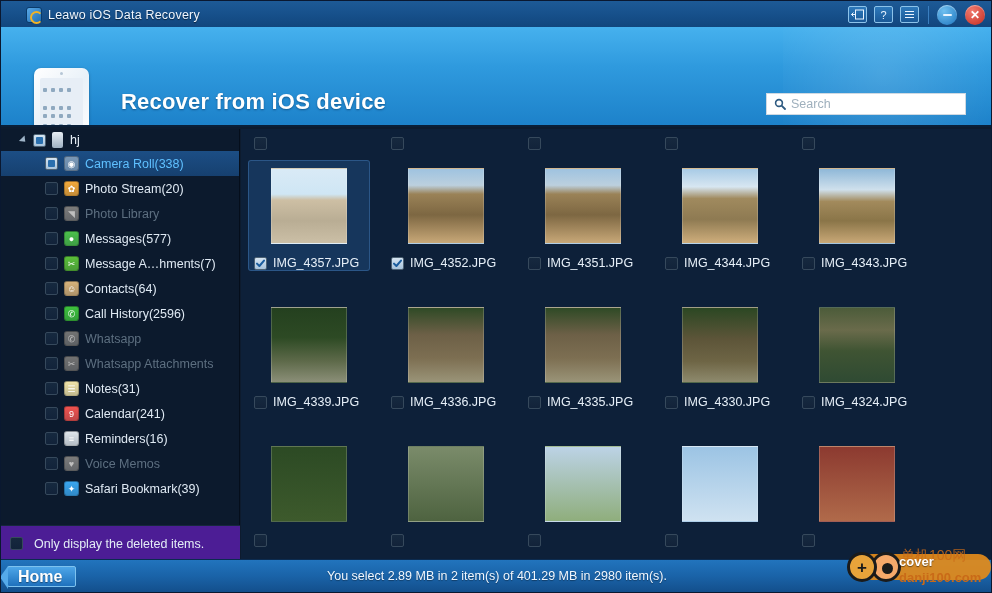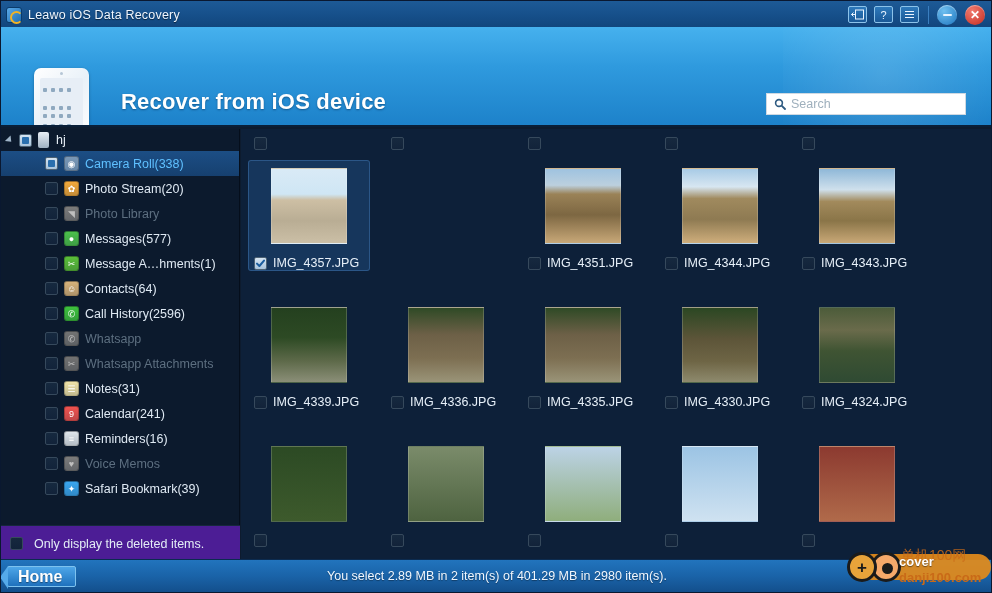--- a/index.html
+++ b/index.html
@@ -15,21 +15,21 @@
     background: #0d1b2e;
     border: 1px solid #0a1830;
     overflow: hidden;
   }
 
   
   #titlebar {
     position: absolute; left:0; top:0; width:992px; height:28px;
     background: linear-gradient(to bottom, #1d5a96 0%, #17518c 45%, #11457c 100%);
     border-bottom: 1px solid #0b2d55;
-    display: flex; align-items: center;
+    display: flex; align-items: center; padding-left: 20px;
   }
   #titlebar .app-icon {
     width: 16px; height: 16px; margin-left: 5px; margin-right: 6px;
     border-radius: 3px;
     background: linear-gradient(135deg, #5aa9e8 0%, #1f6fb5 100%);
     border: 1px solid #0a3b6b;
     position: relative; flex: none;
   }
   #titlebar .app-icon:after {
     content: "";
@@ -127,21 +127,21 @@
     background: #0d1b2e;
   }
 
   
   #sidebar {
     position: absolute; left:0; top:0; width: 239px; height: 432px;
     background: #0c1a2d;
     border-right: 1px solid #050e1b;
   }
   #tree-root {
-    height: 22px; display: flex; align-items: center; padding-left: 6px;
+    height: 22px; display: flex; align-items: center; padding-left: 20px;
     color: #e9f1f8; font-size: 12.5px;
   }
   .tri {
     width: 0; height: 0; flex:none;
     border-left: 5px solid #9fb4c8;
     border-top: 4px solid transparent;
     border-bottom: 4px solid transparent;
     transform: rotate(45deg);
     margin-right: 7px;
   }
@@ -396,21 +396,21 @@
             <span>Photo Library</span>
           </div>
           <div class="sitem">
             <span class="cb off row-cb"></span>
             <span class="ico" style="background: linear-gradient(rgb(76, 193, 76), rgba(76, 193, 76, 0.8));">●</span>
             <span>Messages(577)</span>
           </div>
           <div class="sitem">
             <span class="cb off row-cb"></span>
             <span class="ico" style="background: linear-gradient(rgb(91, 191, 58), rgba(91, 191, 58, 0.8));">✂</span>
-            <span>Message A…hments(1)</span>
+            <span>Message A…hments(7)</span>
           </div>
           <div class="sitem">
             <span class="cb off row-cb"></span>
             <span class="ico" style="background: linear-gradient(rgb(215, 178, 122), rgba(215, 178, 122, 0.8));">☺</span>
             <span>Contacts(64)</span>
           </div>
           <div class="sitem">
             <span class="cb off row-cb"></span>
             <span class="ico" style="background: linear-gradient(rgb(62, 194, 62), rgba(62, 194, 62, 0.8));">✆</span>
             <span>Call History(2596)</span>
@@ -473,20 +473,31 @@
                       <path d="M1 4.6 L3.4 7 L8 1.6" fill="none" stroke="#1b5d9e" stroke-width="2" stroke-linecap="round" stroke-linejoin="round"></path>
                     </svg>
                   </span>
                   <span>IMG_4357.JPG</span>
                 </div>
               </div>
             </div>
             <div class="cell">
               <div class="topbox">
                 <span class="cb off"></span>
+              </div>
+              <div class="panel">
+                <div class="thumb" style="background-image: linear-gradient(rgb(159, 195, 224) 0%, rgb(188, 208, 222) 22%, rgb(154, 130, 87) 34%, rgb(125, 103, 66) 62%, rgb(200, 168, 120) 100%);"></div>
+                <div class="caption">
+                  <span class="cb checked">
+                    <svg width="9" height="9" viewBox="0 0 9 9" aria-hidden="true">
+                      <path d="M1 4.6 L3.4 7 L8 1.6" fill="none" stroke="#1b5d9e" stroke-width="2" stroke-linecap="round" stroke-linejoin="round"></path>
+                    </svg>
+                  </span>
+                  <span>IMG_4352.JPG</span>
+                </div>
               </div>
             </div>
             <div class="cell">
               <div class="topbox">
                 <span class="cb off"></span>
               </div>
               <div class="panel">
                 <div class="thumb" style="background-image: linear-gradient(rgb(159, 195, 224) 0%, rgb(188, 208, 222) 22%, rgb(154, 130, 87) 34%, rgb(125, 103, 66) 62%, rgb(200, 168, 120) 100%);"></div>
                 <div class="caption">
                   <span class="cb off"></span>

